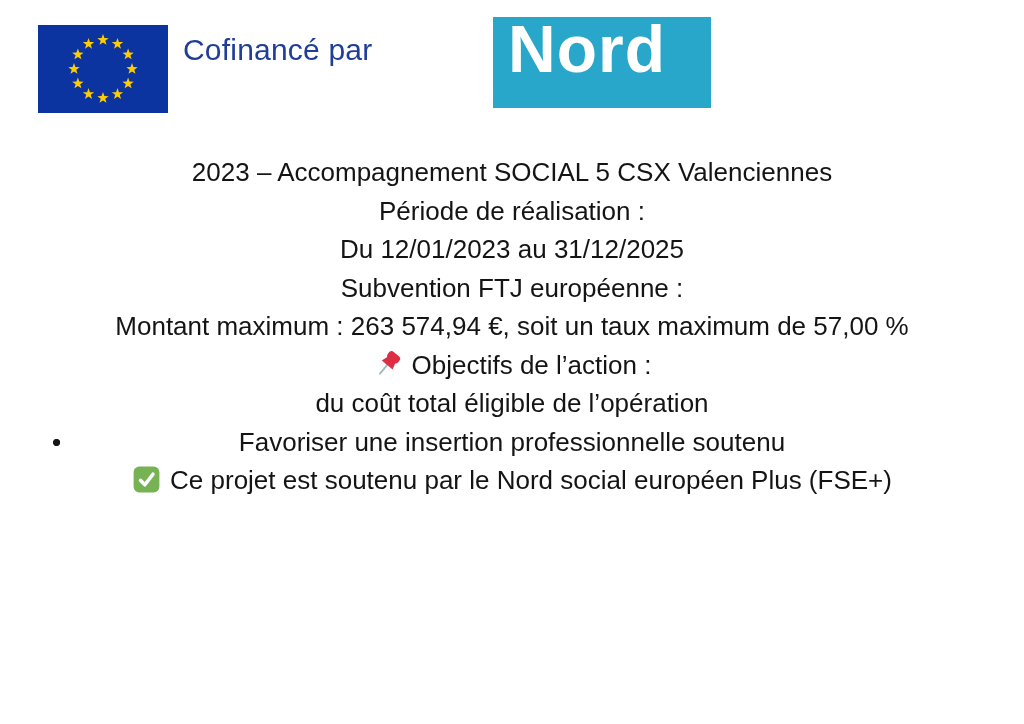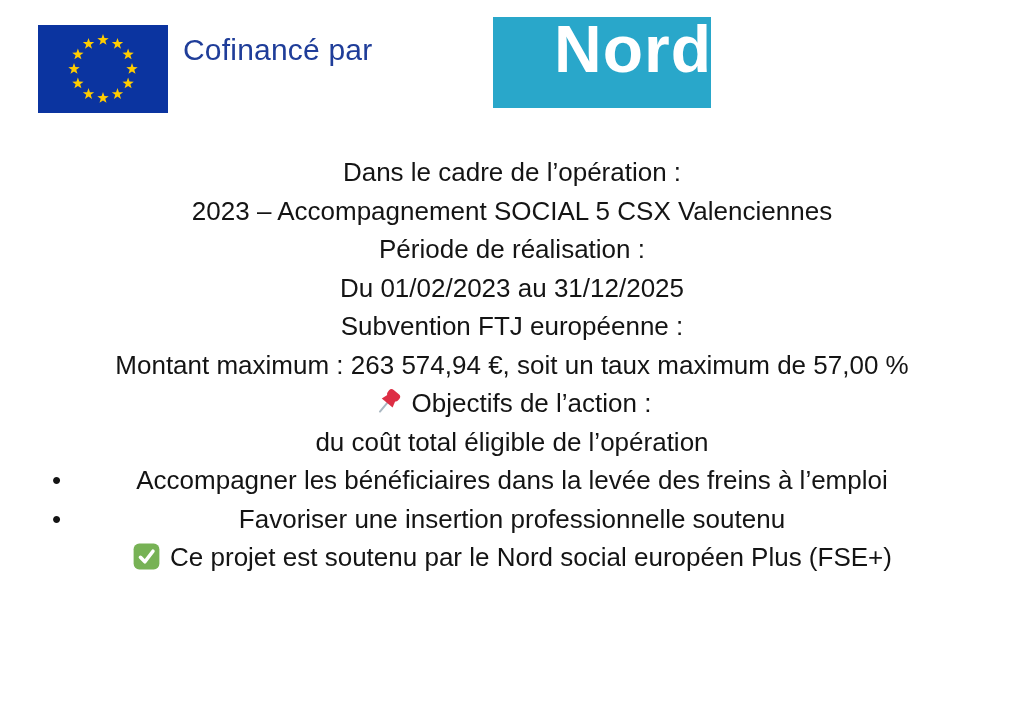--- a/index.html
+++ b/index.html
@@ -33,21 +33,20 @@
     width: 218px; height: 91px;
   }
   .nord-wordmark {
     position: absolute;
     left: 15px; top: -3px;
     color: #ffffff;
     font-size: 66px;
     line-height: 70px;
     font-weight: 700;
     letter-spacing: 1px;
-    margin-left: 46px;
   }
   .nord-tagline {
     position: absolute;
     left: 13px; bottom: 8px;
     color: #ffffff;
     font-size: 12.5px;
     font-weight: 700;
     letter-spacing: 1.6px;
     word-spacing: 3px;
     white-space: nowrap;
@@ -112,47 +111,45 @@
   <div class="eu-text" style="color: rgb(31, 61, 153);">
     <div>Cofinancé par</div>
   </div>
 
   <div class="nord-logo" style="background-color: rgb(41, 167, 202);">
     <div class="nord-wordmark">Nord</div>
   </div>
 
   <div class="content" style="color: rgb(20, 20, 20);">
 
-    <div class="line">Dans le cadre de l’opération :</div>
 
     <div class="line bold">2023 – Accompagnement SOCIAL 5 CSX Valenciennes</div>
 
     <div class="line">Période de réalisation :</div>
 
-    <div class="line">Du 01/02/2023 au 31/12/2025</div>
+    <div class="line">Du 12/01/2023 au 31/12/2025</div>
 
     <div class="line">Subvention FTJ européenne :</div>
 
     <div class="line bold">Montant maximum : 263 574,94 €, soit un taux maximum de 57,00 %</div>
 
     <div class="line">
       <svg class="inline-icon" width="30" height="30" viewBox="0 0 36 36" xmlns="http://www.w3.org/2000/svg">
         <g transform="rotate(40 18 18)">
           <path d="M18 19 L18 33" stroke-width="2.4" stroke-linecap="round" fill="none" stroke="#aab8c2"></path>
           <rect x="10" y="2.5" width="16" height="10" rx="4" fill="#dd2e44"></rect>
           <path d="M12 11.5 L24 11.5 L26.5 19.5 L9.5 19.5 Z" fill="#dd2e44"></path>
         </g>
       </svg><span>Objectifs de l’action :</span>
     </div>
 
     <div class="line bold">du coût total éligible de l’opération</div>
 
     <div class="line bullet-row">
       <span class="bullet">•</span>
-      <span>Accompagner les bénéficiaires dans la levée des freins à l’emploi</span>
     </div>
 
     <div class="line bullet-row">
       <span class="bullet">•</span>
       <span>Favoriser une insertion professionnelle soutenu</span>
     </div>
 
     <div class="line">
       <svg class="inline-icon" width="29" height="29" viewBox="0 0 36 36" xmlns="http://www.w3.org/2000/svg">
         <rect x="2" y="2" width="32" height="32" rx="7" fill="#77b255"></rect>

